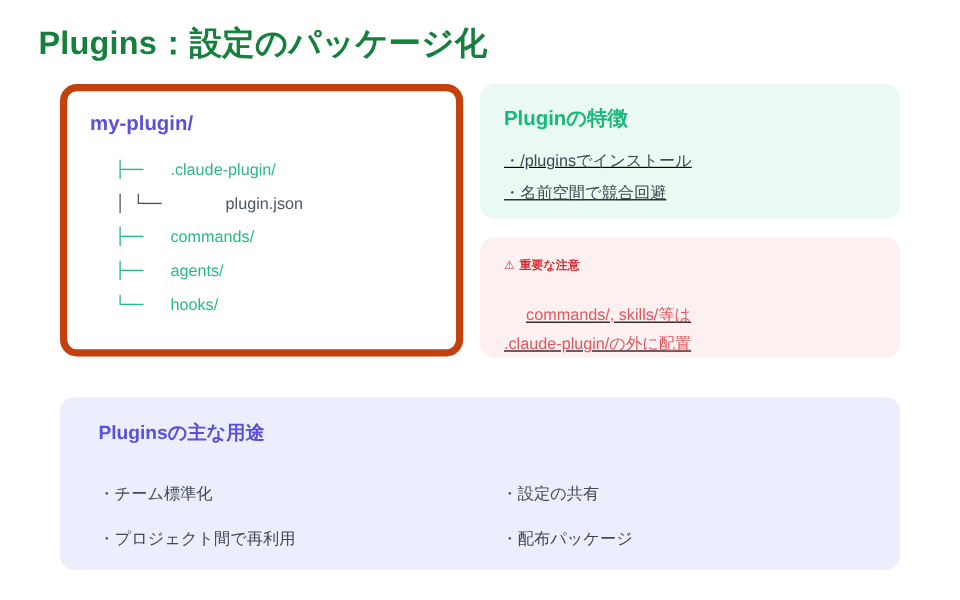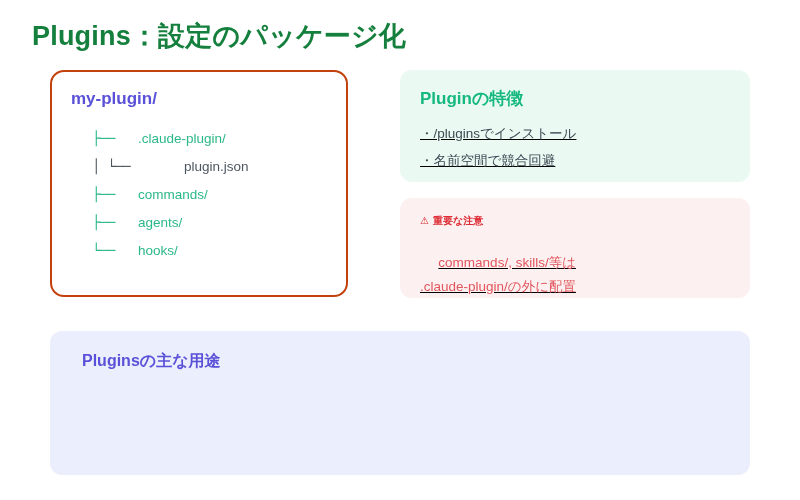--- a/index.html
+++ b/index.html
@@ -31,24 +31,24 @@
     color: #15803d;
     letter-spacing: 0.2px;
     white-space: nowrap;
   }
 
   
   .tree-card {
     position: absolute;
     left: 50px;
     top: 70px;
-    width: 298px;
+    width: 336px;
     height: 227px;
     box-sizing: border-box;
-    border: 2px solid #c2410c;
+    border: 6px solid #c2410c;
     border-radius: 14px;
     background: #ffffff;
   }
   .tree-root {
     position: absolute;
     left: 19px;
     top: 17px;
     font-size: 17px;
     font-weight: 700;
     color: #5a51d8;
@@ -230,15 +230,21 @@
       <span class="warn-glyph">⚠</span><span>重要な注意</span>
     </div>
     <div class="panel-lines">
       <div class="line">commands/, skills/等は</div>
       <div class="line">.claude-plugin/の外に配置</div>
     </div>
   </div>
 
   <div class="panel panel-blue">
     <div class="panel-heading">Pluginsの主な用途</div>
+    <div class="uses-grid">
+      <div class="use-item">・チーム標準化</div>
+      <div class="use-item">・設定の共有</div>
+      <div class="use-item">・プロジェクト間で再利用</div>
+      <div class="use-item">・配布パッケージ</div>
+    </div>
   </div>
 
 </div>
 
 </body></html>

